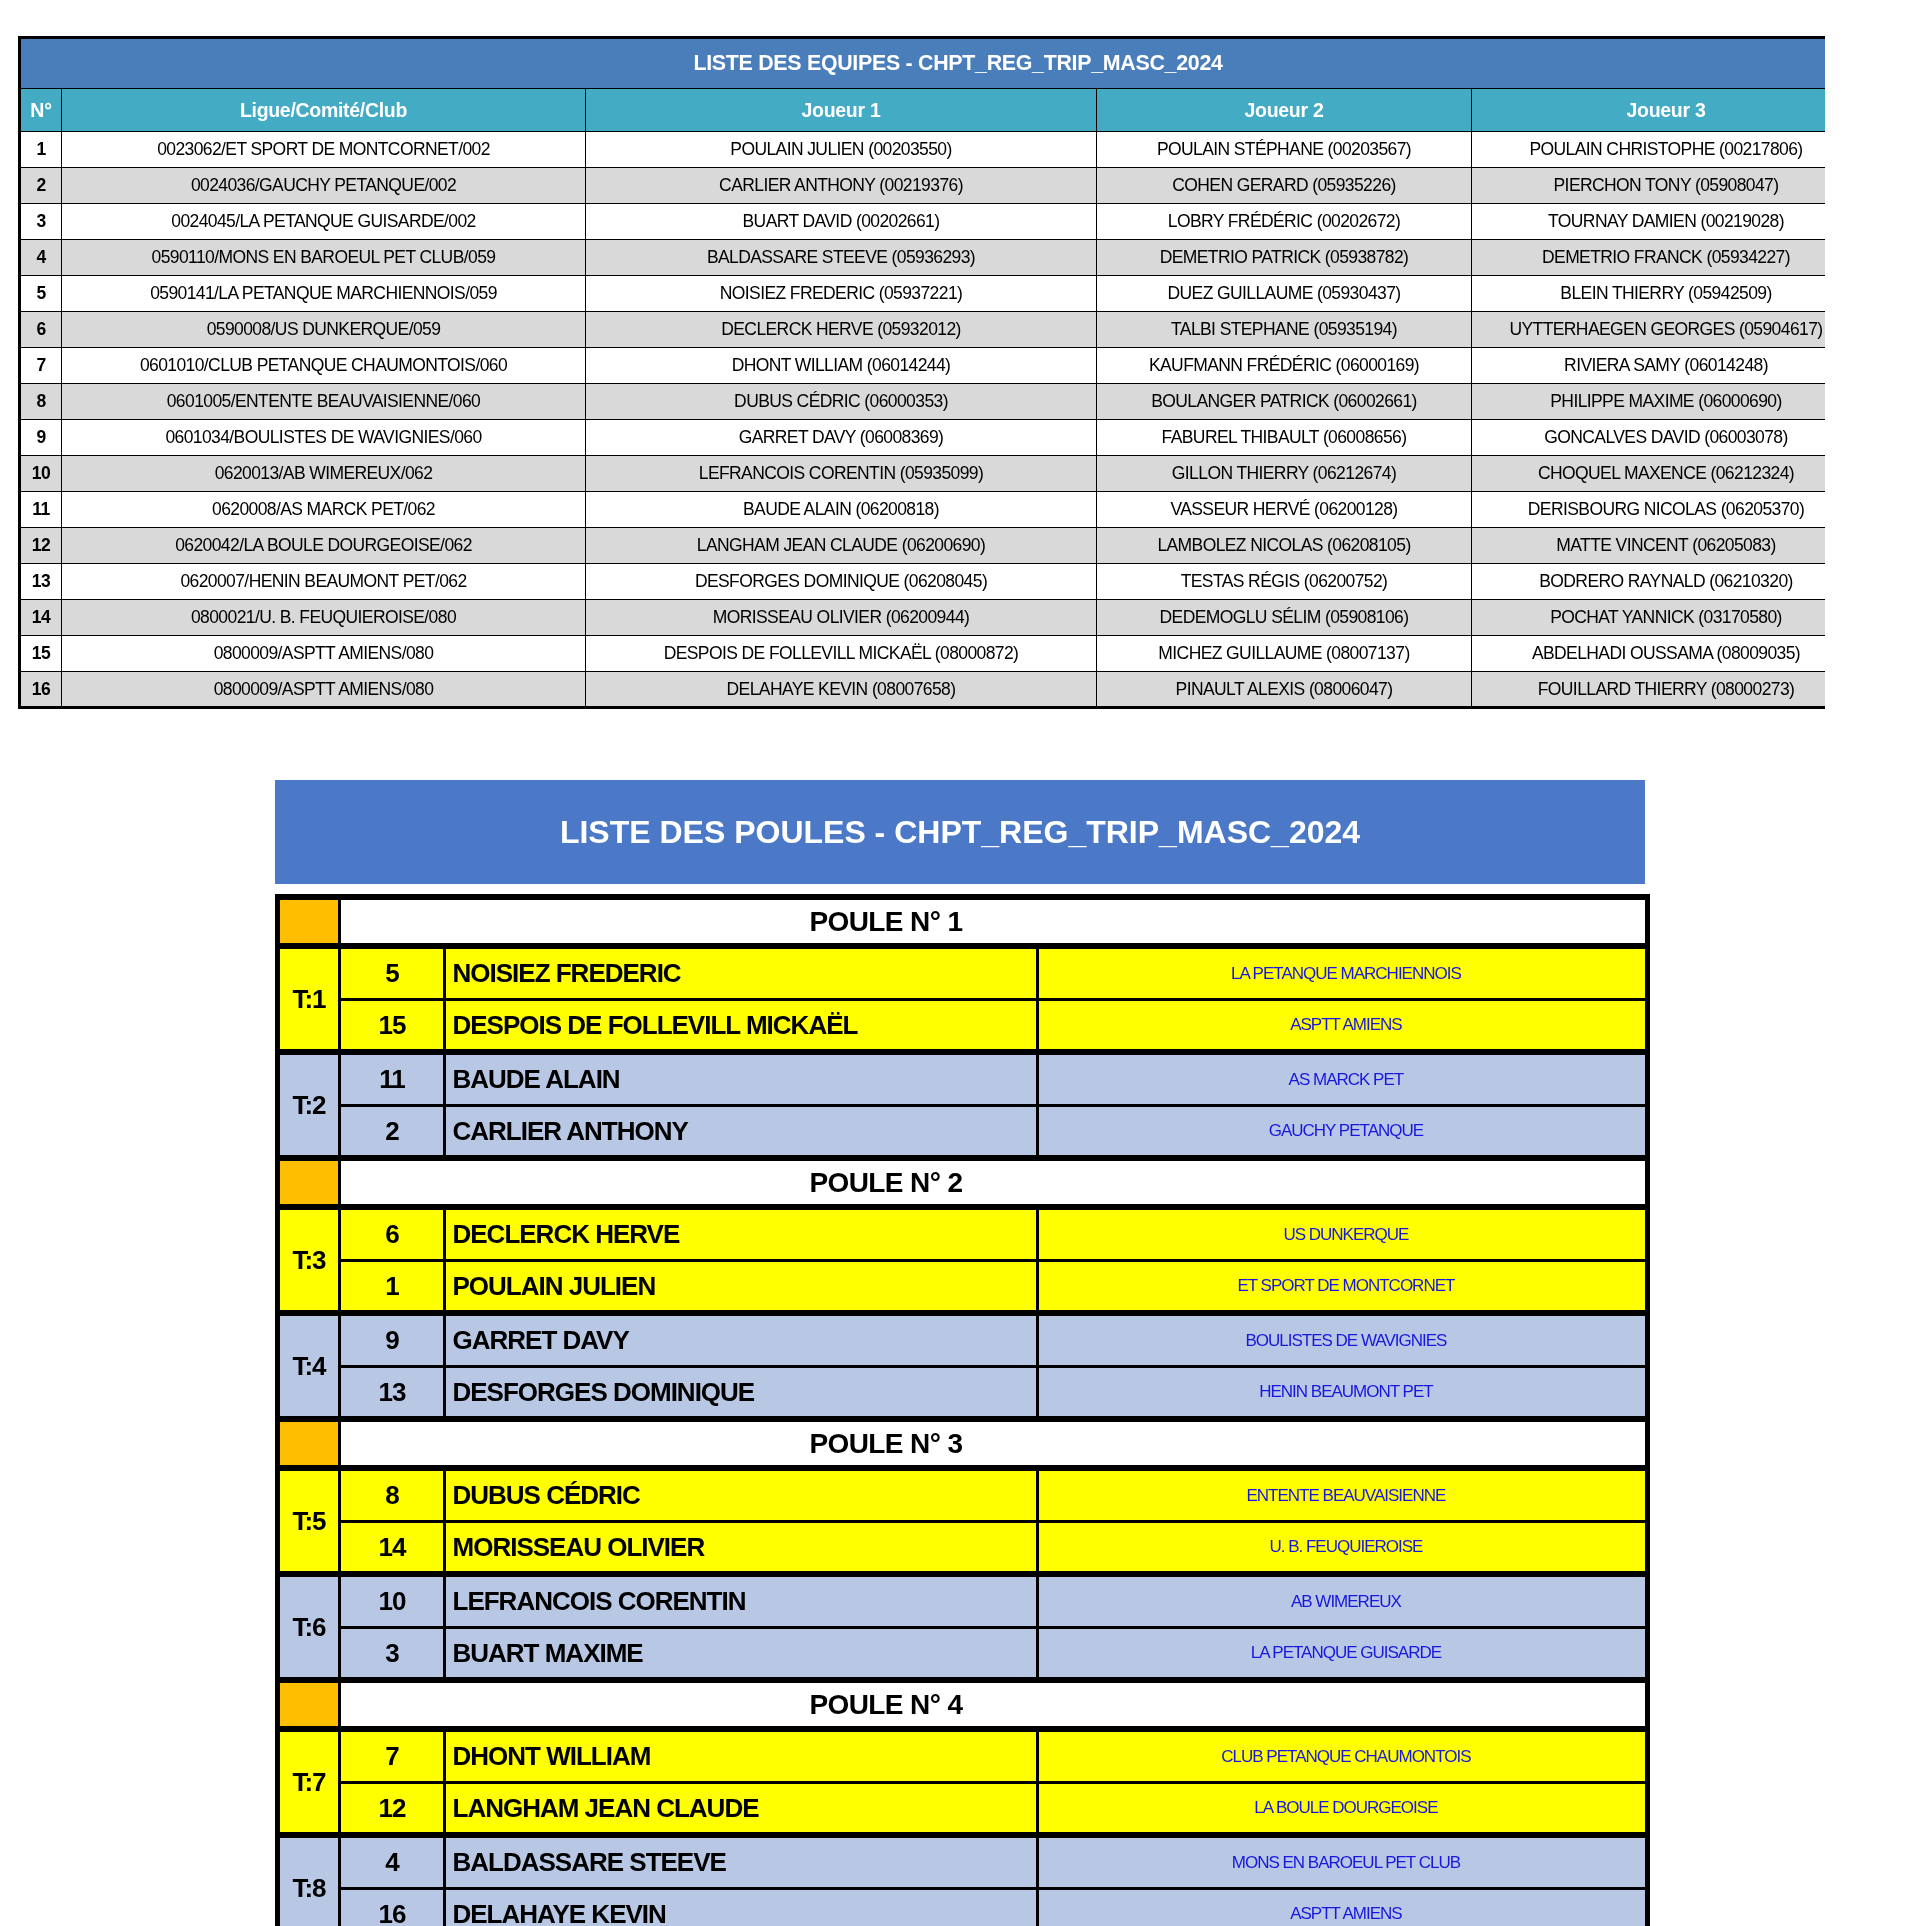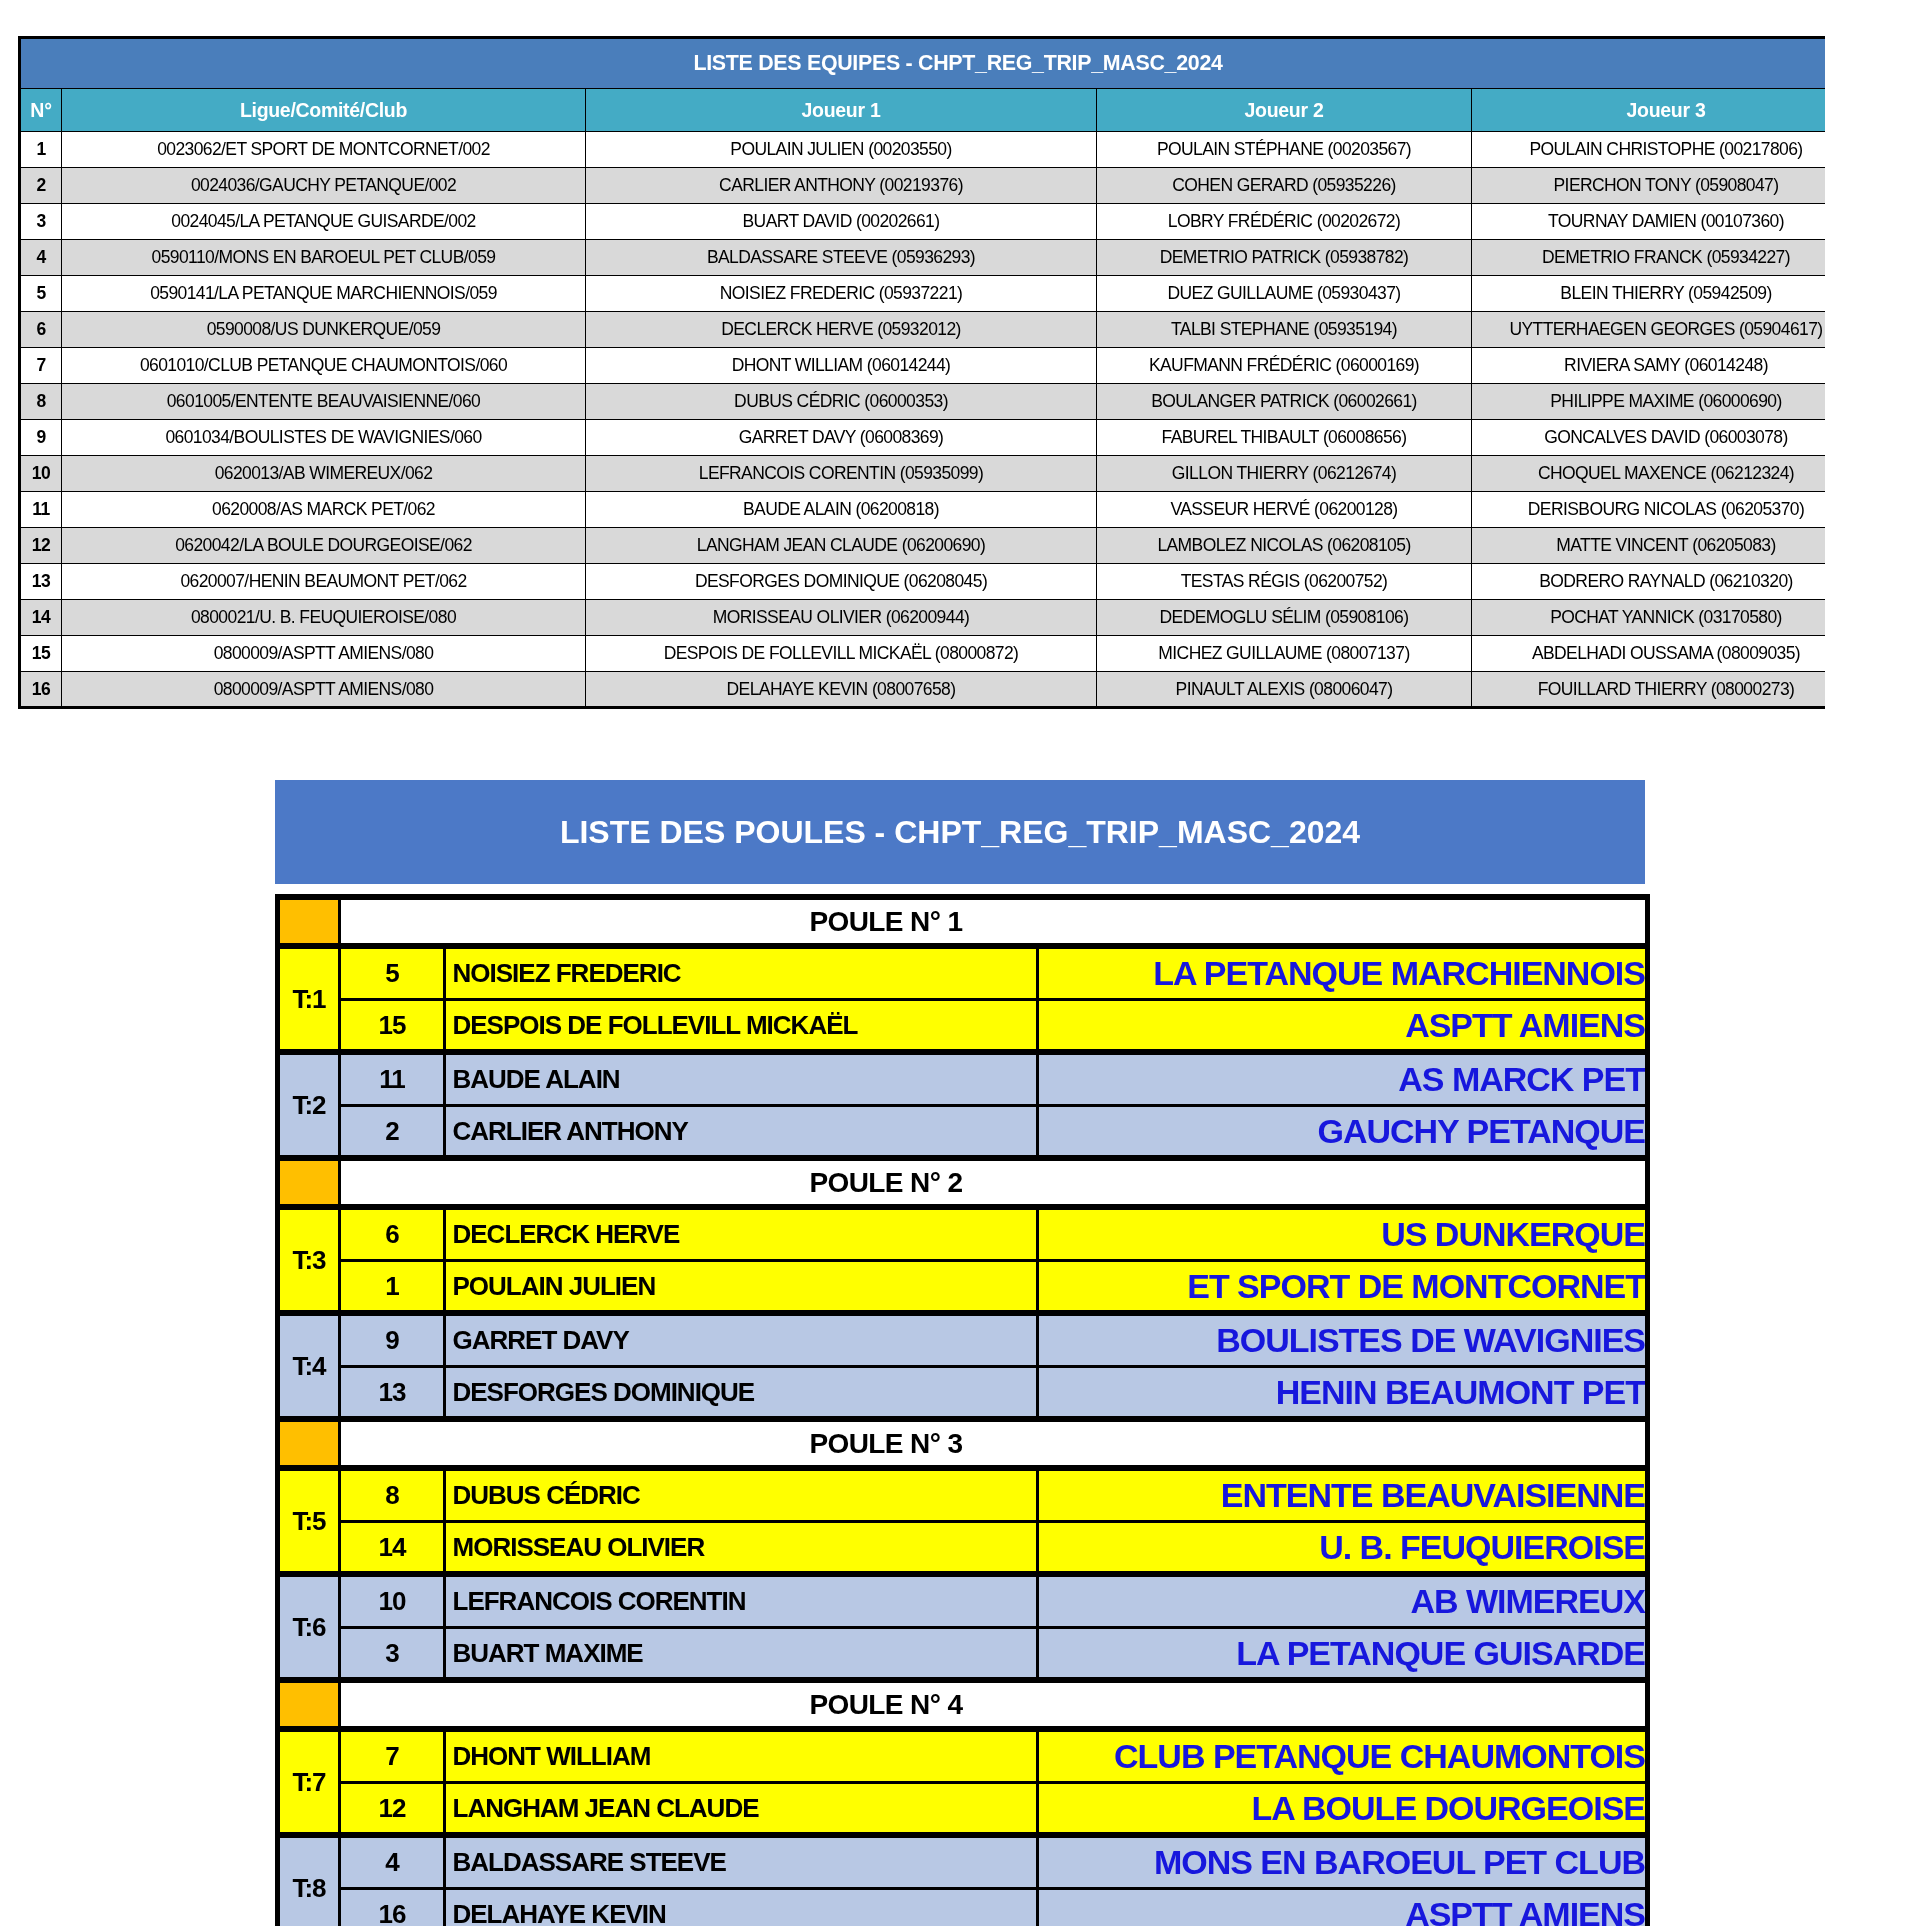--- a/index.html
+++ b/index.html
@@ -48,21 +48,21 @@
   td.poule-header{background:#fff;color:#000;font-weight:bold;font-size:28px;
     text-align:center;height:49px;padding-right:214px;letter-spacing:-0.6px;}
   tr.team-yellow td{background:var(--yellow);}
   tr.team-blue td{background:var(--team-blue);}
   td.t-label{font-weight:bold;font-size:26px;text-align:center;color:#000;
     letter-spacing:-1px;}
   td.t-num{font-weight:bold;font-size:26px;text-align:center;color:#000;
     height:53px;letter-spacing:-1px;}
   td.t-player{font-weight:bold;font-size:26px;text-align:left;color:#000000;
     padding-left:6.5px;letter-spacing:-1px;}
-  td.t-club{font-weight:bold;font-size:34px;text-align:right;
+  td.t-club{font-weight:normal;font-size:17px;text-align:center;
     color:var(--club-blue);padding-left:7.8px;letter-spacing:-1px;}
 </style>
 </head>
 <body>
 
 <div class="page">
 
   <div class="equipes-wrap">
     <table class="equipes">
       <colgroup>
@@ -101,21 +101,21 @@
             <td class="c-j1">CARLIER ANTHONY (00219376)</td>
             <td class="c-j2">COHEN GERARD (05935226)</td>
             <td class="c-j3">PIERCHON TONY (05908047)</td>
             <td class="c-poule">1</td>
           </tr>
           <tr class="t1-row">
             <td class="c-num">3</td>
             <td class="c-club">0024045/LA PETANQUE GUISARDE/002</td>
             <td class="c-j1">BUART DAVID (00202661)</td>
             <td class="c-j2">LOBRY FRÉDÉRIC (00202672)</td>
-            <td class="c-j3">TOURNAY DAMIEN (00107360)</td>
+            <td class="c-j3">TOURNAY DAMIEN (00219028)</td>
             <td class="c-poule">3</td>
           </tr>
           <tr class="t1-row stripe">
             <td class="c-num">4</td>
             <td class="c-club">0590110/MONS EN BAROEUL PET CLUB/059</td>
             <td class="c-j1">BALDASSARE STEEVE (05936293)</td>
             <td class="c-j2">DEMETRIO PATRICK (05938782)</td>
             <td class="c-j3">DEMETRIO FRANCK (05934227)</td>
             <td class="c-poule">4</td>
           </tr>

